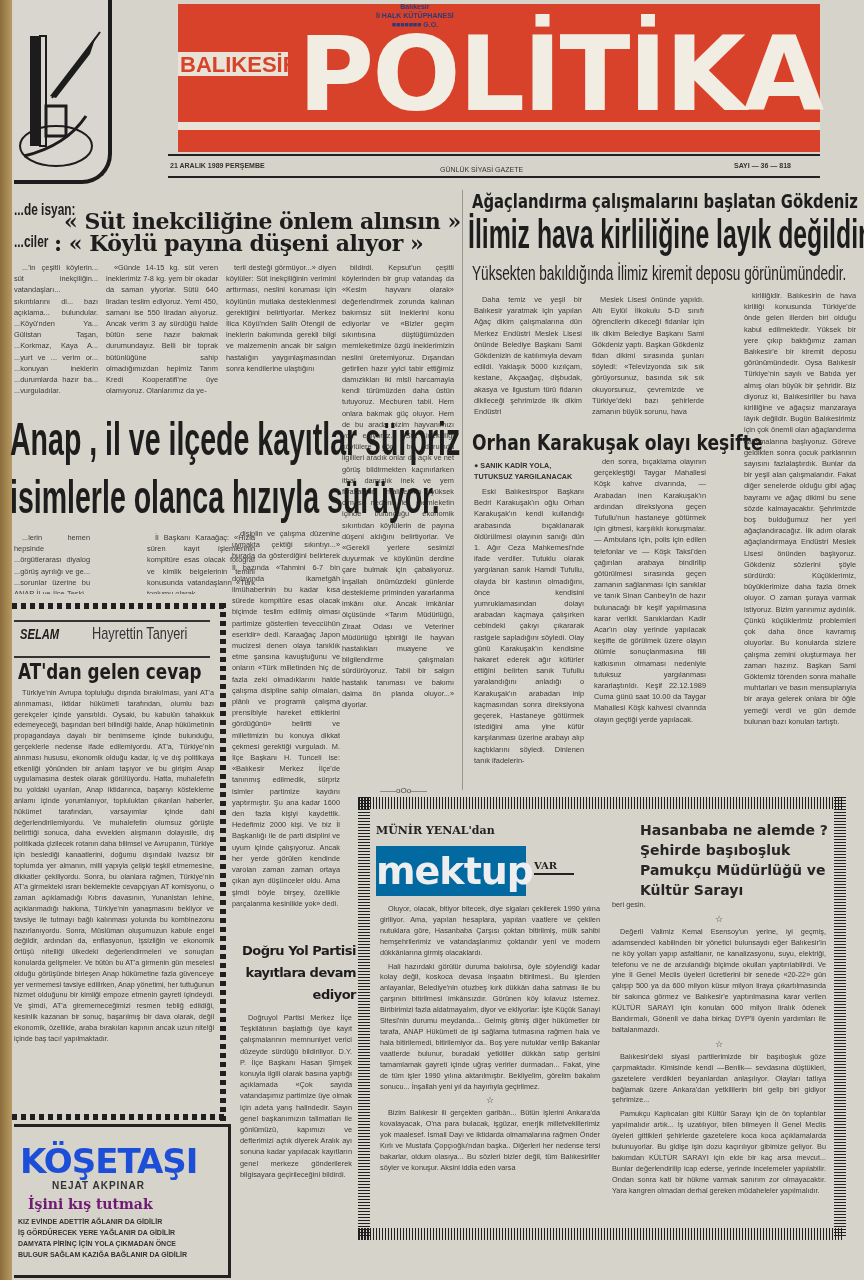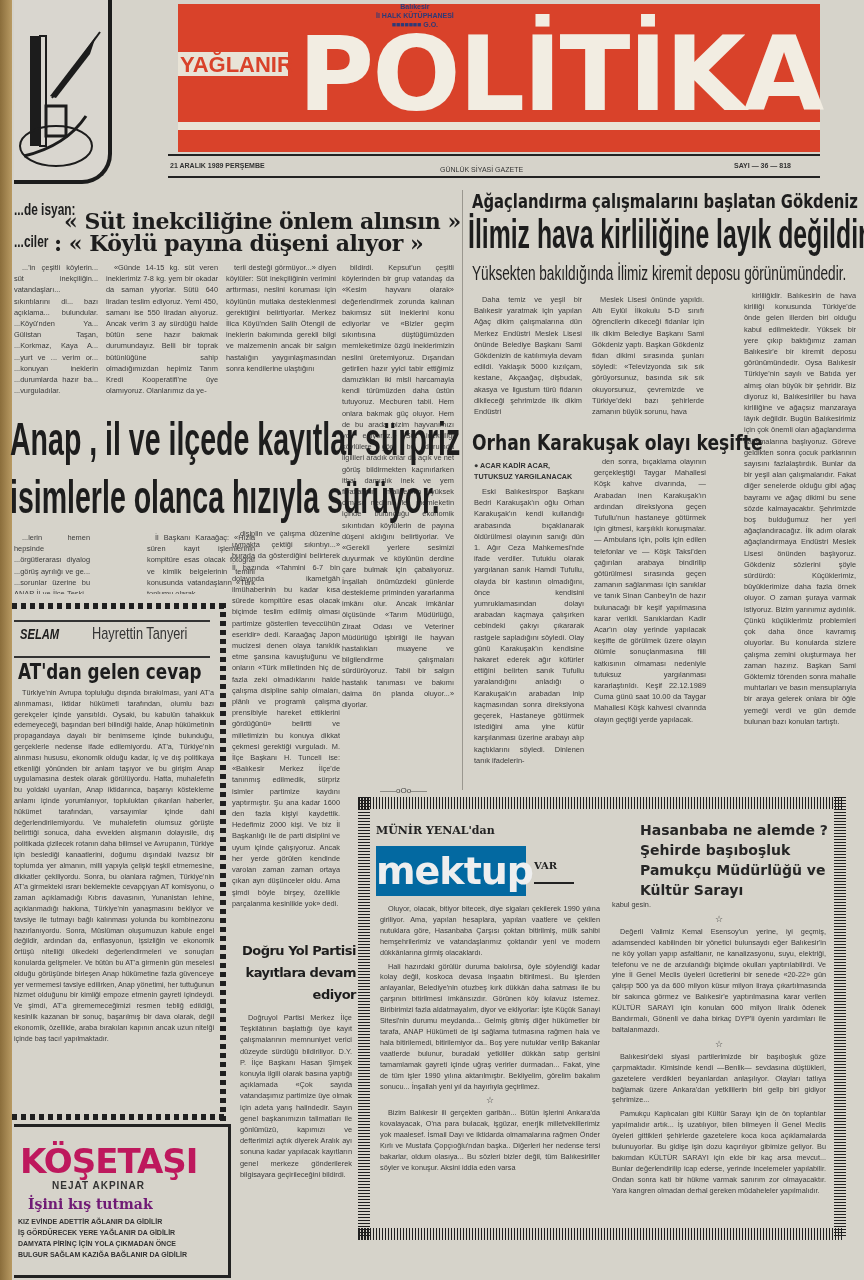--- a/index.html
+++ b/index.html
@@ -22,21 +22,21 @@
   .col p{margin:0 0 3px 0;text-indent:8px;}
   .dots-h{height:6px;background:repeating-linear-gradient(90deg,#1f1f1f 0 5px,transparent 5px 9px);}
   .dots-v{width:6px;background:repeating-linear-gradient(180deg,#1f1f1f 0 5px,transparent 5px 9px);}
   .bars-h{height:12px;background:repeating-linear-gradient(90deg,#1f1f1f 0 1.5px,transparent 1.5px 3px);}
   .bars-v{width:12px;background:repeating-linear-gradient(180deg,#1f1f1f 0 1.5px,transparent 1.5px 3px);}
   .selam-box{border-top:2px solid #333;border-bottom:2px solid #333;}
   .mektup{background:#0369a1;color:#eee;font-family:"DejaVu Sans",sans-serif;font-weight:bold;font-size:38px;line-height:50px;text-align:center;letter-spacing:-1px;}
   .hasan{font-family:"DejaVu Sans",sans-serif;font-weight:bold;font-size:14px;line-height:20px;color:#262626;}
   .star{text-align:center;font-size:9px;color:#444;margin:2px 0;}
   .kose-box{border:3px solid #222;border-left:none;}
-  .kose-title{font-family:"DejaVu Sans",sans-serif;font-weight:bold;font-size:34px;color:#be185d;letter-spacing:-1px;line-height:1;}
+  .kose-title{font-family:"DejaVu Sans",sans-serif;font-weight:bold;font-size:34px;color:#1d4ed8;letter-spacing:-1px;line-height:1;}
 </style>
 </head>
 <body>
 
 <div class="binding"></div>
 <div class="page"></div>
 
 <div class="abs logo-box">
   <svg width="90" height="170" viewBox="0 0 90 170" style="position:absolute;left:2px;top:6px">
     <rect x="14" y="30" width="10" height="110" fill="#1c1c1c"></rect>
@@ -45,21 +45,21 @@
     <path d="M36 92 L84 26" stroke="#1c1c1c" stroke-width="2"></path>
     <rect x="30" y="100" width="20" height="30" fill="none" stroke="#1c1c1c" stroke-width="3"></rect>
     <path d="M8 150 Q50 140 70 110" stroke="#1c1c1c" stroke-width="3" fill="none"></path>
     <ellipse cx="40" cy="140" rx="36" ry="20" fill="none" stroke="#1c1c1c" stroke-width="2"></ellipse>
   </svg>
 </div>
 
 <div class="abs masthead"></div>
 <div class="abs mast-band"></div>
 <div class="abs mast-band2"></div>
-<div class="abs mast-sub">YAĞLANIR</div>
+<div class="abs mast-sub">BALIKESİR</div>
 <div class="abs mast-title">POLİTİKA</div>
 <div class="abs stamp">
   <div>Balıkesir</div>
   <div>İl HALK KÜTÜPHANESİ</div>
   <div>■■■■■■■ G.O.</div>
 </div>
 
 <div class="abs rule" style="left:168px;top:154px;width:652px;"></div>
 <div class="abs dateline" style="left:170px;top:162px;">21 ARALIK 1989 PERŞEMBE</div>
 <div class="abs dateline" style="left:440px;top:166px;font-weight:normal;">GÜNLÜK SİYASİ GAZETE</div>
@@ -132,54 +132,54 @@
     <p>Daha temiz ve yeşil bir Balıkesir yaratmak için yapılan Ağaç dikim çalışmalarına dün Merkez Endüstri Meslek Lisesi önünde Belediye Başkanı Sami Gökdenizin de katılımıyla devam edildi. Yaklaşık 5000 kızılçam, kestane, Akçaağaç, dişbudak, akasya ve ligustum türü fidanın dikileceği şehrimizde ilk dikim Endüstri</p>
   </div>
 <div class="abs col" style="left:592px;top:294px;width:112px;height:132px;">
     <p>Meslek Lisesi önünde yapıldı. Altı Eylül İlkokulu 5-D sınıfı öğrencilerin dikeceği fidanlar için ilk dikim Belediye Başkanı Sami Gökdeniz yaptı. Başkan Gökdeniz fidan dikimi sırasında şunları söyledi: «Televizyonda sık sık görüyorsunuz, basında sık sık okuyorsunuz, çevremizde ve Türkiye'deki bazı şehirlerde zamanın büyük sorunu, hava</p>
   </div>
 <div class="abs col" style="left:716px;top:290px;width:112px;height:508px;margin-left:28px;">
     <p>kirliliğidir. Balıkesirin de hava kirliliği konusunda Türkiye'de önde gelen illerden biri olduğu kabul edilmektedir. Yüksek bir yere çıkıp baktığımız zaman Balıkesir'e bir kiremit deposu görünümündedir. Oysa Balıkesir Türkiye'nin sayılı ve Batıda yer almış olan büyük bir şehridir. Biz diyoruz ki, Balıkesirliler bu hava kirliliğine ve ağaçsız manzaraya lâyık değildir. Bugün Balıkesirimiz için çok önemli olan ağaçlandırma çalışmalarına başlıyoruz. Göreve geldikten sonra çocuk parklarının sayısını fazlalaştırdık. Bunlar da bir yeşil alan çalışmalarıdır. Fakat diğer senelerde olduğu gibi ağaç bayramı ve ağaç dikimi bu sene sözde kalmayacaktır. Şehrimizde boş bulduğumuz her yeri ağaçlandıracağız. İlk adım olarak ağaçlandırmaya Endüstri Meslek Lisesi önünden başlıyoruz. Gökdeniz sözlerini şöyle sürdürdü: Küçüklerimiz, büyüklerimize daha fazla örnek oluyor. O zaman şuraya varmak istiyoruz. Bizim yarınımız aydınlık. Çünkü küçüklerimiz problemleri çok daha önce kavramış oluyorlar. Bu konularda sizlere çalışma zemini oluşturmaya her zaman hazırız. Başkan Sami Göktemiz törenden sonra mahalle muhtarları ve basın mensuplarıyla bir araya gelerek onlara bir öğle yemeği verdi ve gün demde bulunan bazı konuları tartıştı.</p>
   </div>
 
 <div class="abs condensed" style="left:472px;top:430px;font-size:22px;font-family:'DejaVu Sans',sans-serif;transform:scaleX(0.78);">Orhan Karakuşak olayı keşifte</div>
-<div class="abs" style="left:474px;top:460px;width:110px;font-size:7.2px;font-weight:bold;line-height:11px;color:#333;"><span>● </span><span>ACAR KADİR ACAR, TUTUKSUZ YARGILANACAK</span></div>
+<div class="abs" style="left:474px;top:460px;width:110px;font-size:7.2px;font-weight:bold;line-height:11px;color:#333;"><span>● </span><span>SANIK KADİR YOLA, TUTUKSUZ YARGILANACAK</span></div>
 <div class="abs col" style="left:474px;top:486px;width:110px;height:300px;">
     <p>Eski Balıkesirspor Başkanı Bedri Karakuşak'ın oğlu Orhan Karakuşak'ın kendi kullandığı arabasında bıçaklanarak öldürülmesi olayının sanığı dün 1. Ağır Ceza Mahkemesi'nde ifade verdiler. Tutuklu olarak yargılanan sanık Hamdi Tufullu, olayda bir kastının olmadığını, önce kendisini yumruklamasından dolayı arabadan kaçmaya çalışırken cebindeki çakıyı çıkararak rastgele sapladığını söyledi. Olay günü Karakuşak'ın kendisine hakaret ederek ağır küfürler ettiğini belirten sanık Tufullu yaralandığını anladığı o Karakuşak'ın arabadan inip kaçmasından sonra direksiyona geçerek, Hastaneye götürmek istediğini ama yine küfür karşılanması üzerine arabayı alıp kaçtıklarını söyledi. Dinlenen tanık ifadelerin-</p>
   </div>
 <div class="abs col" style="left:594px;top:456px;width:112px;height:330px;">
     <p>den sonra, bıçaklama olayının gerçekleştiği Taygar Mahallesi Köşk kahve civarında, — Arabadan inen Karakuşak'ın ardından direksiyona geçen Tufullu'nun hastaneye götürmek için gitmesi, karşılıklı konuşmalar. — Ambulans için, polis için edilen telefonlar ve — Köşk Taksi'den çağırılan arabaya bindirilip götürülmesi sırasında geçen zamanın sağlanması için sanıklar ve tanık Sinan Canbey'in de hazır bulunacağı bir keşif yapılmasına karar verildi. Sanıklardan Kadir Acar'ın olay yerinde yapılacak keşifte de görülmek üzere olayın ölümle sonuçlanmasına fiili katkısının olmaması nedeniyle tutuksuz yargılanması kararlaştırıldı. Keşif 22.12.1989 Cuma günü saat 10.00 da Taygar Mahallesi Köşk kahvesi civarında olayın geçtiği yerde yapılacak.</p>
   </div>
 
 <div class="abs" style="left:380px;top:786px;font-size:8px;color:#444;">——oOo——</div>
 
 <div class="abs bars-h" style="left:358px;top:797px;width:486px;"></div>
 <div class="abs bars-v" style="left:358px;top:797px;height:440px;"></div>
 <div class="abs bars-v" style="left:834px;top:797px;height:440px;"></div>
 <div class="abs bars-h" style="left:358px;top:1228px;width:486px;"></div>
 
 <div class="abs" style="left:376px;top:824px;font-family:'DejaVu Serif',serif;font-weight:bold;font-size:11px;color:#222;">MÜNİR YENAL'dan</div>
 <div class="abs mektup" style="left:376px;top:846px;width:150px;height:50px;">mektup</div>
-<div class="abs" style="left:534px;top:860px;font-family:'DejaVu Serif',serif;font-weight:bold;font-size:10px;color:#222;border-bottom:2px solid #222;padding-bottom:11px;width:40px;">VAR</div>
+<div class="abs" style="left:534px;top:860px;font-family:'DejaVu Serif',serif;font-weight:bold;font-size:10px;color:#222;border-bottom:2px solid #222;padding-bottom:2px;width:40px;">VAR</div>
 
 <div class="abs hasan" style="left:640px;top:820px;">
   <div>Hasanbaba ne alemde ?</div>
   <div>Şehirde başıboşluk</div>
   <div>Pamukçu Müdürlüğü ve</div>
   <div>Kültür Sarayı</div>
 </div>
 
 <div class="abs col" style="left:380px;top:904px;width:220px;height:320px;font-size:7.3px;line-height:10.9px;">
   <p>Oluyor, olacak, bitiyor bitecek, diye sigaları çekilerek 1990 yılına giriliyor. Ama, yapılan hesaplara, yapılan vaatlere ve çekilen nutuklara göre, Hasanbaba Çarşısı çoktan bitirilmiş, mülk sahibi hemşehrilerimiz ve vatandaşlarımız çoktandır yeni ve modern dükkânlarına girmiş olacaklardı.</p>
   <p>Hali hazırdaki görülür duruma bakılırsa, öyle söylendiği kadar kolay değil, koskoca devasa inşaatın bitirilmesi.. Bu işlerden anlayanlar, Belediye'nin otuzbeş kırk dükkân daha satması ile bu çarşının bitirilmesi imkânsızdır. Görünen köy kılavuz istemez. Biribirimizi fazla aldatmayalım, diyor ve ekliyorlar: İşte Küçük Sanayi Sitesi'nin durumu meydanda... Gelmiş gitmiş diğer hükümetler bir tarafa, ANAP Hükümeti de işi sağlama tutmasına rağmen hala ve hala bitirilemedi, bitirilemiyor da.. Boş yere nutuklar verilip Bakanlar vaatlerde bulunur, buradaki yetkililer dükkân satıp gerisini tamamlamak gayreti içinde uğraş verirler durmadan... Fakat, yine de tüm işler 1990 yılına aktarılmıştır. Bekliyelim, görelim bakalım sonucu... İnşallah yeni yıl da hayırlıyla geçirilmez.</p>
   <div class="star">☆</div>
   <p>Bizim Balıkesir ili gerçekten garibân... Bütün işlerini Ankara'da kovalayacak, O'na para bulacak, işgüzar, enerjik milletvekillerimiz yok maalesef. İsmail Dayı ve iktidarda olmamalarına rağmen Önder Kırlı ve Mustafa Çopçıoğlu'ndan başka.. Diğerleri her nedense tersi bakarlar, oldum olasıya... Bu sözleri bizler değil, tüm Balıkesirliler söyler ve konuşur. Aksini iddia eden varsa</p>
 </div>
 <div class="abs col" style="left:612px;top:900px;width:214px;height:324px;font-size:7.3px;line-height:10.9px;">
-  <p style="text-indent:0">kabul gesin.</p>
+  <p style="text-indent:0">beri gesin.</p>
   <div class="star">☆</div>
   <p>Değerli Valimiz Kemal Esensoy'un yerine, iyi geçmiş, adamsendeci kabilinden bir yönetici bulunsaydı eğer Balıkesir'in ne köy yolları yapıp asfaltlanır, ne kanalizasyonu, suyu, elektriği, telefonu ve ne de arzulandığı biçimde okulları yaptırılabilirdi. Ve yine İl Genel Meclis üyeleri ücretlerini bir senede «20-22» gün çalışıp 500 ya da 600 milyon küsur milyon liraya çıkartılmasında bir sakınca görmez ve Balıkesir'e yaptırılmasına karar verilen KÜLTÜR SARAYI için konulan 600 milyon liralık ödenek Bandırmalı, Gönenli ve daha birkaç DYP'li üyenin yardımları ile baltalanmazdı.</p>
   <div class="star">☆</div>
   <p>Balıkesir'deki siyasi partilerimizde bir başıboşluk göze çarpmaktadır. Kimisinde kendi —Benlik— sevdasına düştükleri, gazetelere verdikleri beyanlardan anlaşılıyor. Olayları tatlıya bağlamak üzere Ankara'dan yetkililerin biri gelip biri gidiyor şehrimize...</p>
   <p>Pamukçu Kaplıcaları gibi Kültür Sarayı için de ön toplantılar yapılmalıdır artık... İş uzatılıyor, bilen bilmeyen İl Genel Meclis üyeleri gittikleri şehirlerde gazetelere koca koca açıklamalarda bulunuyorlar. Bu gidişe işin dozu kaçırılıyor gibimize geliyor. Bu bakımdan KÜLTÜR SARAYI için elde bir kaç arsa mevcut... Bunlar değerlendirilip icap ederse, yerinde incelemeler yapılabilir. Ondan sonra kati bir hükme varmak sanırım zor olmayacaktır. Yara kangren olmadan derhal gereken müdaheleler yapılmalıdır.</p>
 </div>
 
 <div class="abs" style="left:462px;top:190px;width:1px;height:600px;background:#9a978f;"></div>
 
 </body></html>

